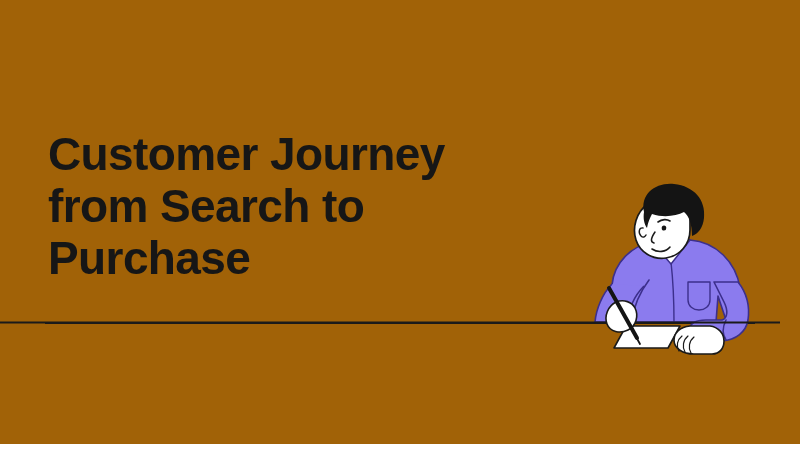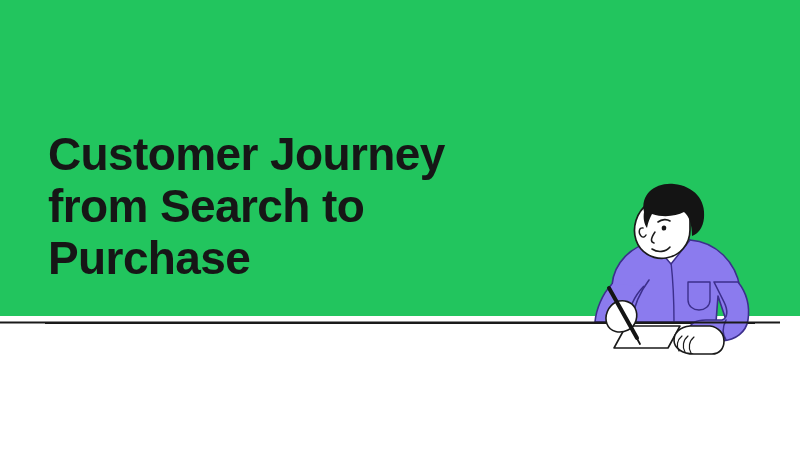--- a/index.html
+++ b/index.html
@@ -9,22 +9,22 @@
   body {
     width: 800px;
     height: 450px;
     background: #ffffff;
     font-family: "Liberation Sans", sans-serif;
     overflow: hidden;
   }
   #slide {
     position: relative;
     width: 800px;
-    height: 316px;
-    background: #22c55e;
+    height: 444px;
+    background: #a16207;
   }
   #title-block {
     position: absolute;
     left: 48px;
     top: 128px;
     width: 500px;
   }
   #page-title {
     margin: 0;
     font-family: "Liberation Sans", sans-serif;

